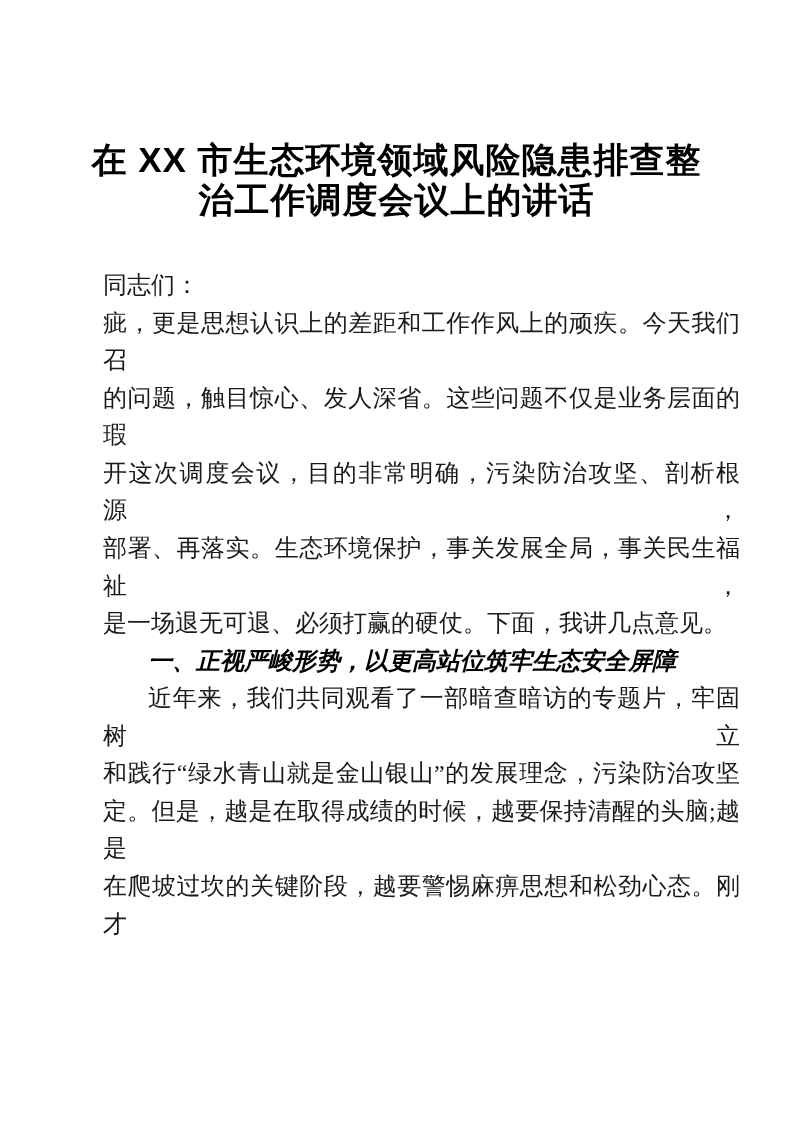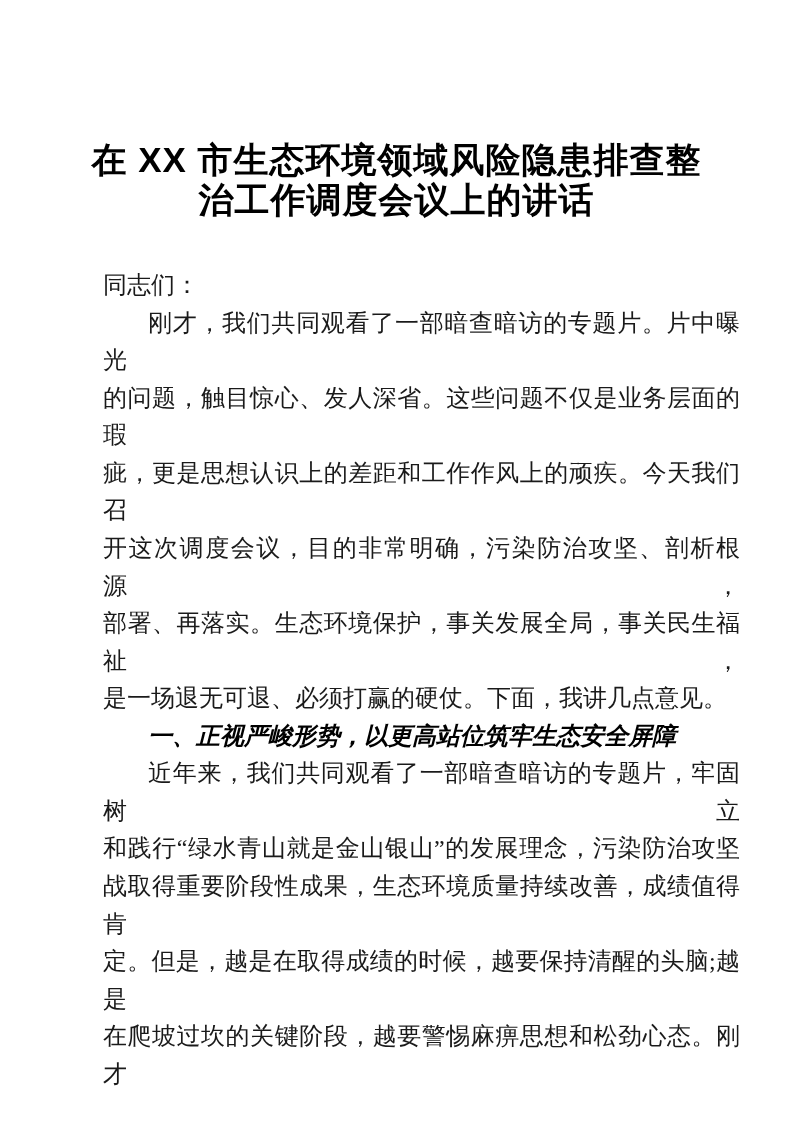--- a/index.html
+++ b/index.html
@@ -61,35 +61,33 @@
     <div class="title-line">治工作调度会议上的讲话</div>
   </div>
 
   <div class="doc-body">
 
     <div class="paragraph">
       <div class="line">同志们：</div>
     </div>
 
     <div class="paragraph">
-      <div class="line fill first">刚才，我们共同观看了一部暗查暗访的专题片。片中曝光</div>
+      <div class="line fill">疵，更是思想认识上的差距和工作作风上的顽疾。今天我们召</div>
       <div class="line fill">的问题，触目惊心、发人深省。这些问题不仅是业务层面的瑕</div>
-      <div class="line fill">疵，更是思想认识上的差距和工作作风上的顽疾。今天我们召</div>
       <div class="line fill">开这次调度会议，目的非常明确，污染防治攻坚、剖析根源，</div>
       <div class="line fill">部署、再落实。生态环境保护，事关发展全局，事关民生福祉，</div>
       <div class="line">是一场退无可退、必须打赢的硬仗。下面，我讲几点意见。</div>
     </div>
 
     <div class="paragraph">
       <div class="line first bold">一、正视严峻形势，以更高站位筑牢生态安全屏障</div>
     </div>
 
     <div class="paragraph">
       <div class="line fill first">近年来，我们共同观看了一部暗查暗访的专题片，牢固树立</div>
       <div class="line fill">和践行“绿水青山就是金山银山”的发展理念，污染防治攻坚</div>
-      <div class="line fill">战取得重要阶段性成果，生态环境质量持续改善，成绩值得肯</div>
       <div class="line fill">定。但是，越是在取得成绩的时候，越要保持清醒的头脑;越是</div>
       <div class="line fill">在爬坡过坎的关键阶段，越要警惕麻痹思想和松劲心态。刚才</div>
 
     </div>
 
   </div>
 </div>
 
 </body></html>

